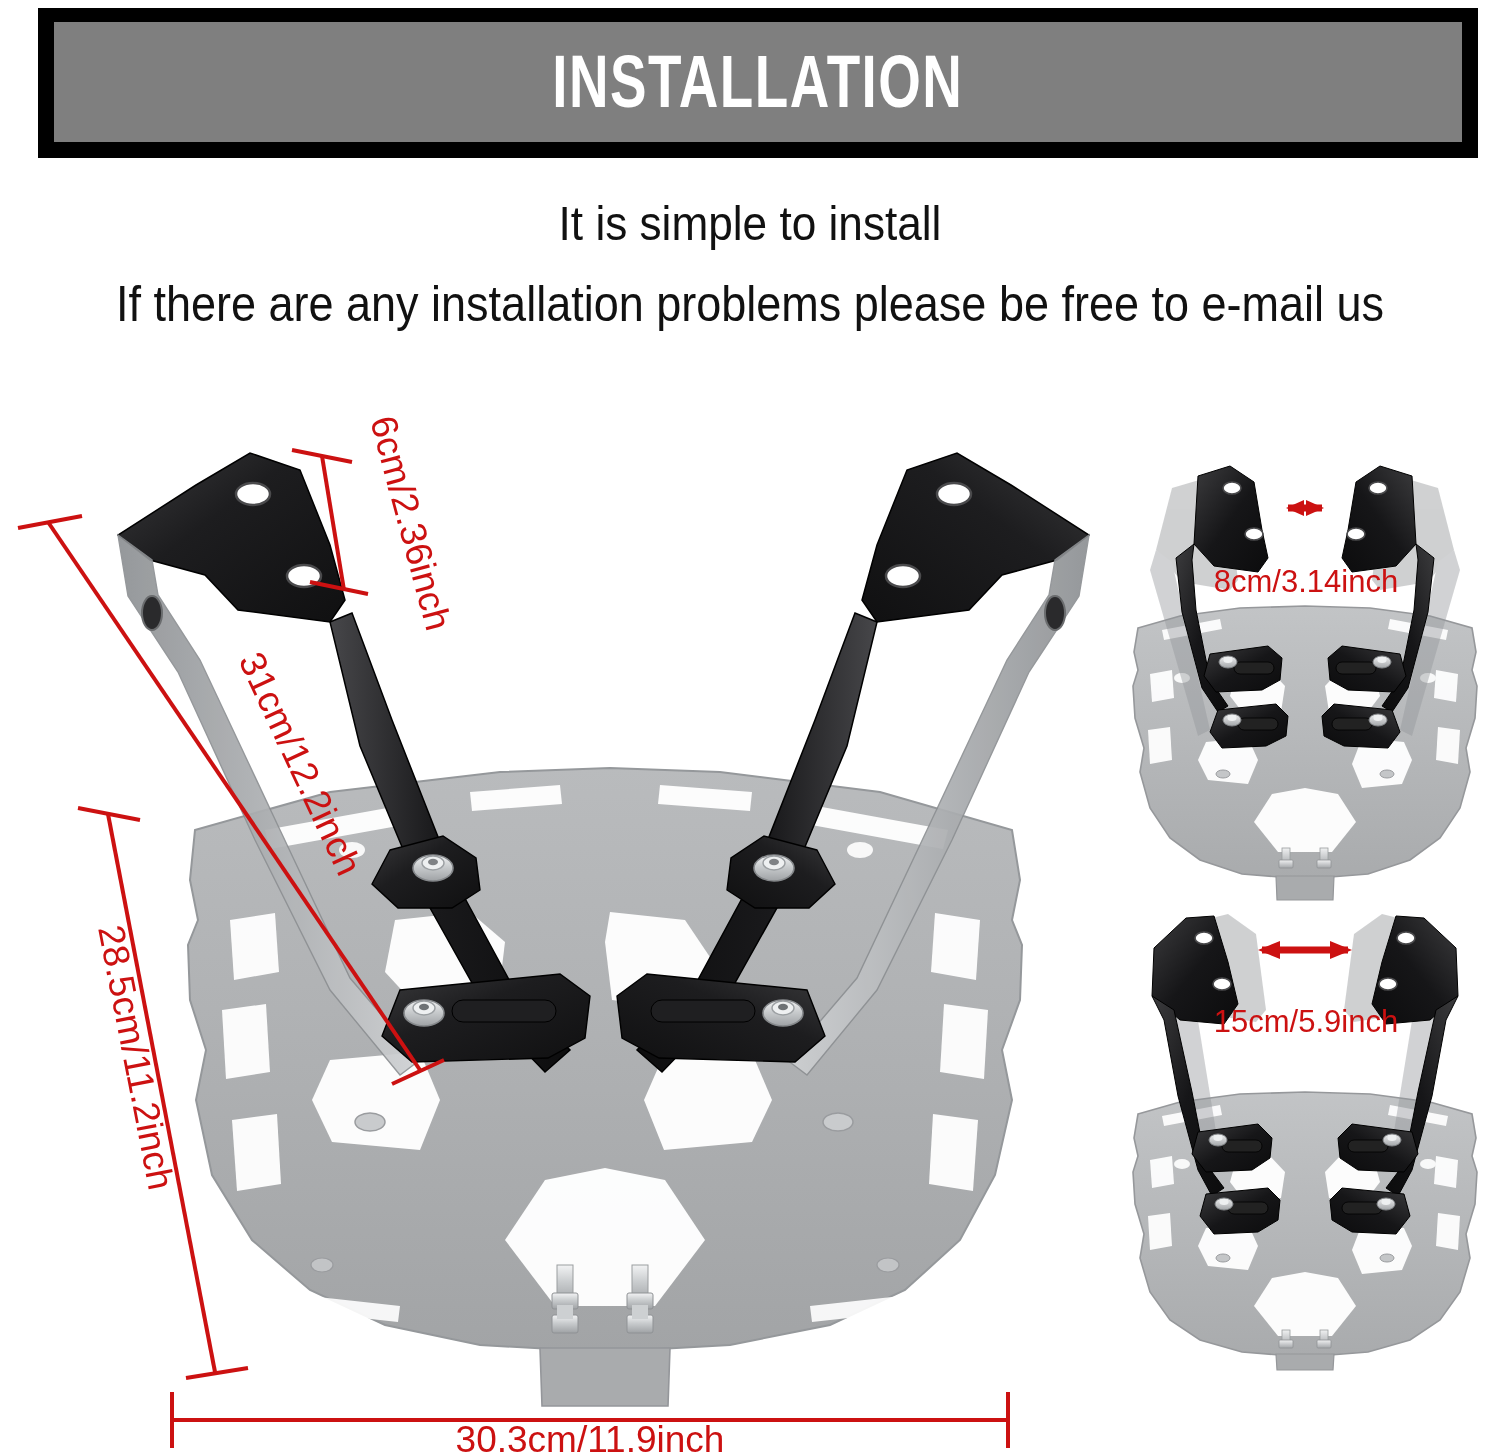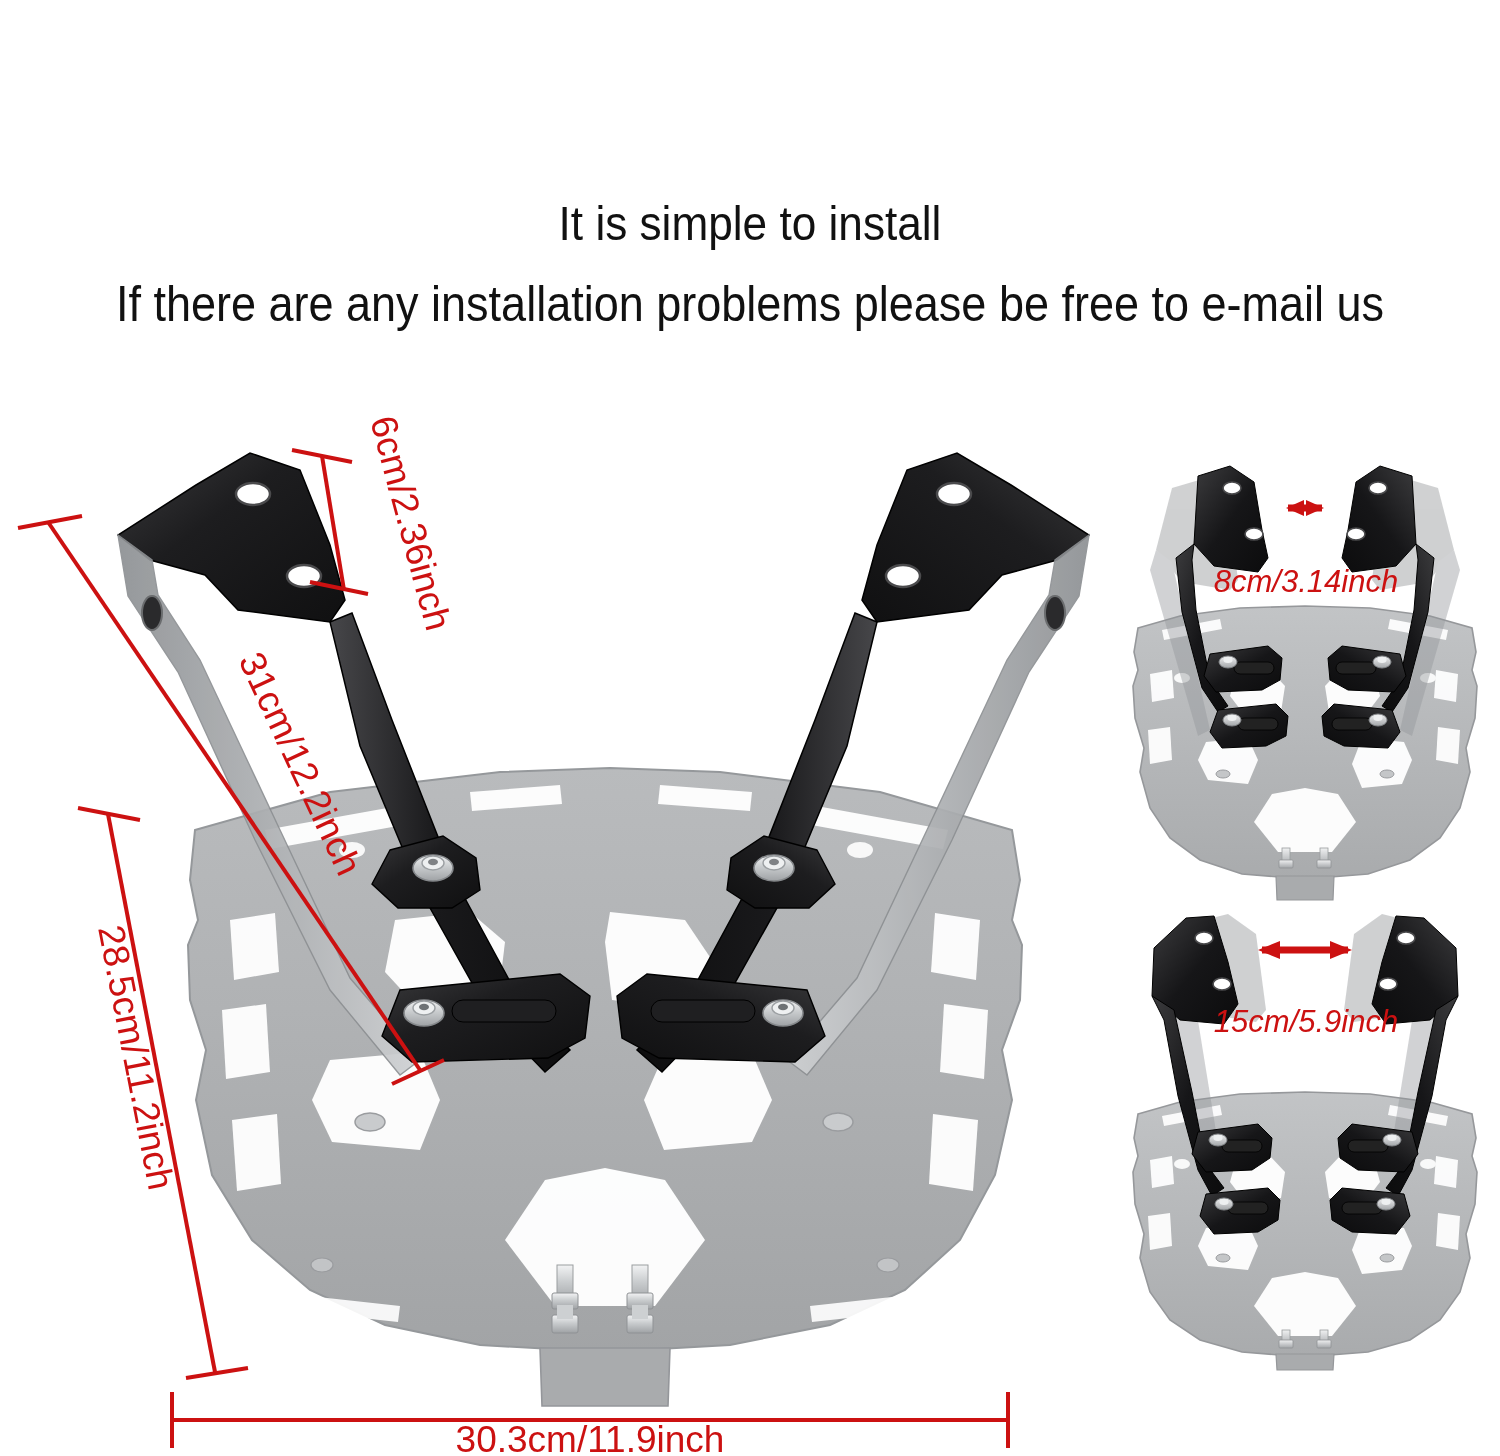--- a/index.html
+++ b/index.html
@@ -46,21 +46,21 @@
   .sub2{
     position:absolute;left:0;top:275px;width:1500px;
     text-align:center;font-size:50px;color:#111;
     transform:scaleX(0.90);transform-origin:center top;
     white-space:nowrap;
   }
 
   
   .main-fig{position:absolute;left:0px;top:360px;width:1110px;height:1096px;}
   .insets{position:absolute;left:1110px;top:430px;width:390px;height:960px;}
-  .inset{position:relative;width:390px;height:470px;font-style:italic;}
+  .inset{position:relative;width:390px;height:470px;}
 
   svg{display:block;overflow:visible;}
 
   .dimtxt{
     fill:#cc1111;
     font-family:"Liberation Sans",sans-serif;
     font-size:37px;
     white-space:pre;
   }
   .dimtxt-small{
@@ -69,20 +69,25 @@
     font-size:31px;
   }
   .dimline{stroke:#cc1111;stroke-width:4;fill:none;stroke-linecap:butt;}
   .arrowline{stroke:#cc1111;stroke-width:7;fill:none;}
 </style>
 </head>
 <body>
 
 <div class="page">
 
+  <div class="banner">
+    <div class="banner-inner">
+      <div class="banner-title">INSTALLATION</div>
+    </div>
+  </div>
 
   <div class="sub1">It is simple to install</div>
   <div class="sub2">If there are any installation problems please be free to e-mail us</div>
 
   <div class="main-fig">
     <svg width="1110" height="1096" viewBox="0 0 1110 1096">
       <defs>
         <linearGradient id="rackG" x1="0" y1="0" x2="0" y2="1">
           <stop offset="0" stop-color="#b9bbbd"></stop>
           <stop offset="0.55" stop-color="#adafb1"></stop>

